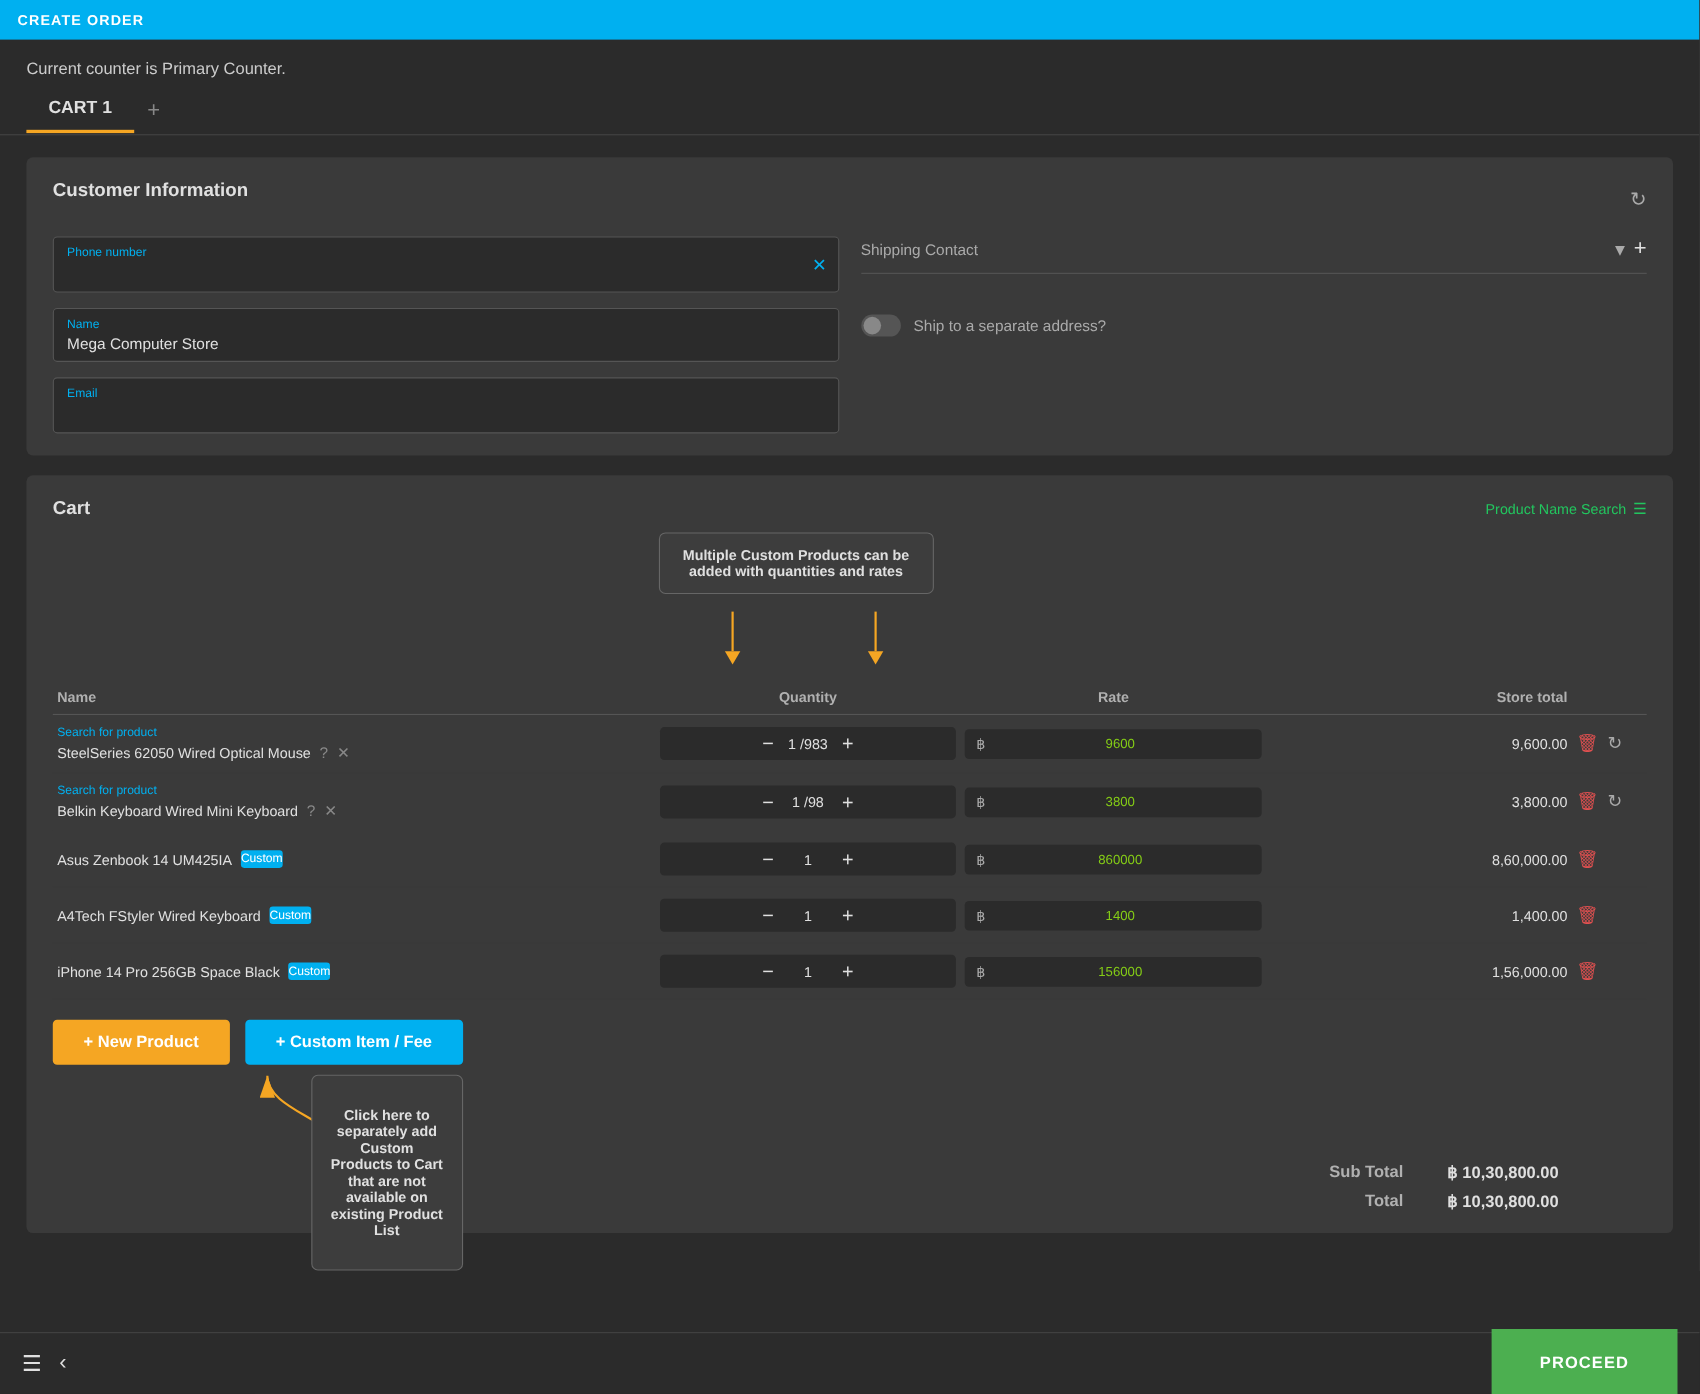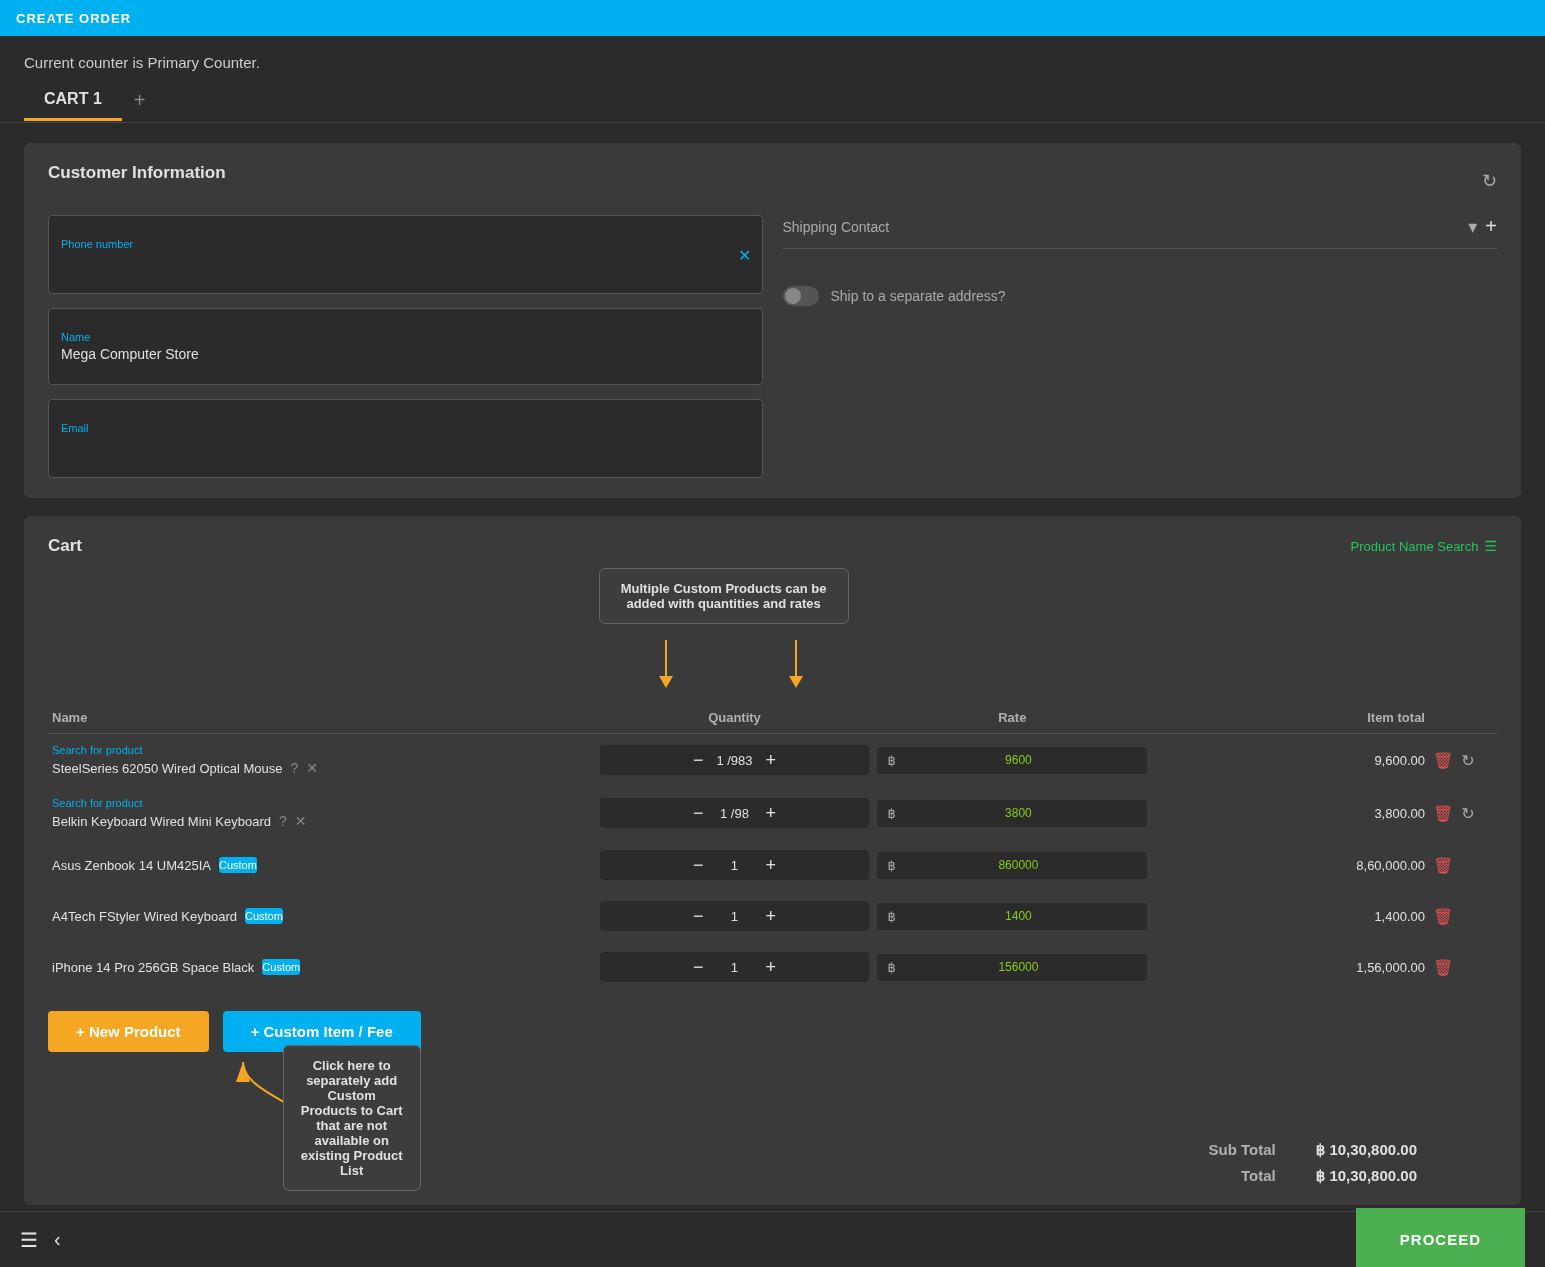--- a/index.html
+++ b/index.html
@@ -23,21 +23,21 @@
     
     .card { background: #3a3a3a; border-radius: 6px; padding: 20px 24px; margin-bottom: 18px; }
     .card-title { font-size: 17px; font-weight: 600; color: #e0e0e0; margin-bottom: 16px; }
     .card-header { display: flex; justify-content: space-between; align-items: center; margin-bottom: 16px; }
 
     
     .customer-grid { display: grid; grid-template-columns: 1fr 1fr; gap: 20px; }
     .customer-left { display: flex; flex-direction: column; gap: 14px; }
     .customer-right { display: flex; flex-direction: column; gap: 29px; }
 
-    .input-group { background: #2b2b2b; border-radius: 4px; padding: 22px 12px; position: relative; border: 1px solid #555; }
+    .input-group { background: #2b2b2b; border-radius: 4px; padding: 8px 12px; position: relative; border: 1px solid #555; }
     .input-label { font-size: 11px; color: #00b0f0; margin-bottom: 3px; }
     .input-value { font-size: 14px; color: #e0e0e0; }
     .input-clear { position: absolute; right: 10px; top: 50%; transform: translateY(-50%); color: #00b0f0; cursor: pointer; font-size: 16px; }
 
     .shipping-row { display: flex; align-items: center; gap: 8px; border-bottom: 1px solid #555; padding-bottom: 10px; }
     .shipping-label { flex: 1; font-size: 14px; color: #aaa; }
     .shipping-arrow { color: #aaa; font-size: 18px; }
     .shipping-add { color: #e0e0e0; font-size: 20px; cursor: pointer; }
 
     .ship-separate { display: flex; align-items: center; gap: 12px; font-size: 14px; color: #aaa; margin-top: 8px; }
@@ -171,21 +171,21 @@
       <div style="position:absolute; top:72px; left:calc(38% + 190px); display:flex; flex-direction:column; align-items:center;">
         <div style="width:2px; height:36px; background:#f5a623;"></div>
         <div style="width:0;height:0;border-left:7px solid transparent;border-right:7px solid transparent;border-top:12px solid #f5a623;"></div>
       </div>
     </div>
 
     <div class="table-header">
       <span>Name</span>
       <span style="text-align:center;">Quantity</span>
       <span style="text-align:center;">Rate</span>
-      <span style="text-align:right;">Item total</span>
+      <span style="text-align:right;">Store total</span>
       <span></span>
     </div>
 
     <div class="cart-row">
       <div class="product-name-cell">
         <span class="search-label">Search for product</span>
         <div class="product-name">
           <span>SteelSeries 62050 Wired Optical Mouse</span>
           <span class="help-icon">?</span>
           <span class="close-icon-sm">✕</span>
@@ -307,21 +307,21 @@
 
         <div style="display:flex; flex-direction:row; align-items:flex-end; margin-top:0;">
           <svg width="180" height="80" style="overflow:visible;">
             <defs>
               <marker id="arrowhead" markerWidth="10" markerHeight="7" refX="10" refY="3.5" orient="auto">
                 <polygon points="0 0, 10 3.5, 0 7" fill="#f5a623"></polygon>
               </marker>
             </defs>
             <path d="M 80 70 C 80 50, 20 40, 20 10" stroke="#f5a623" stroke-width="2" fill="none" marker-end="url(#arrowhead)"></path>
           </svg>
-          <div style="background:#3d3d3d; border:1px solid #666; border-radius:6px; padding:12px 16px; font-size:13px; font-weight:700; color:#e0e0e0; text-align:center; max-width:300px; position:absolute; top:34px; left:60px;">
+          <div style="background:#3d3d3d; border:1px solid #666; border-radius:6px; padding:28px 16px; font-size:13px; font-weight:700; color:#e0e0e0; text-align:center; max-width:300px; position:absolute; top:50px; left:60px;">
             <span>Click here to separately add Custom Products to Cart that are not available on existing Product List</span>
           </div>
         </div>
       </div>
     </div>
 
     <div class="totals-section">
       <div class="total-row">
         <span class="total-label">Sub Total</span>
         <span class="total-value">฿ 10,30,800.00</span>

